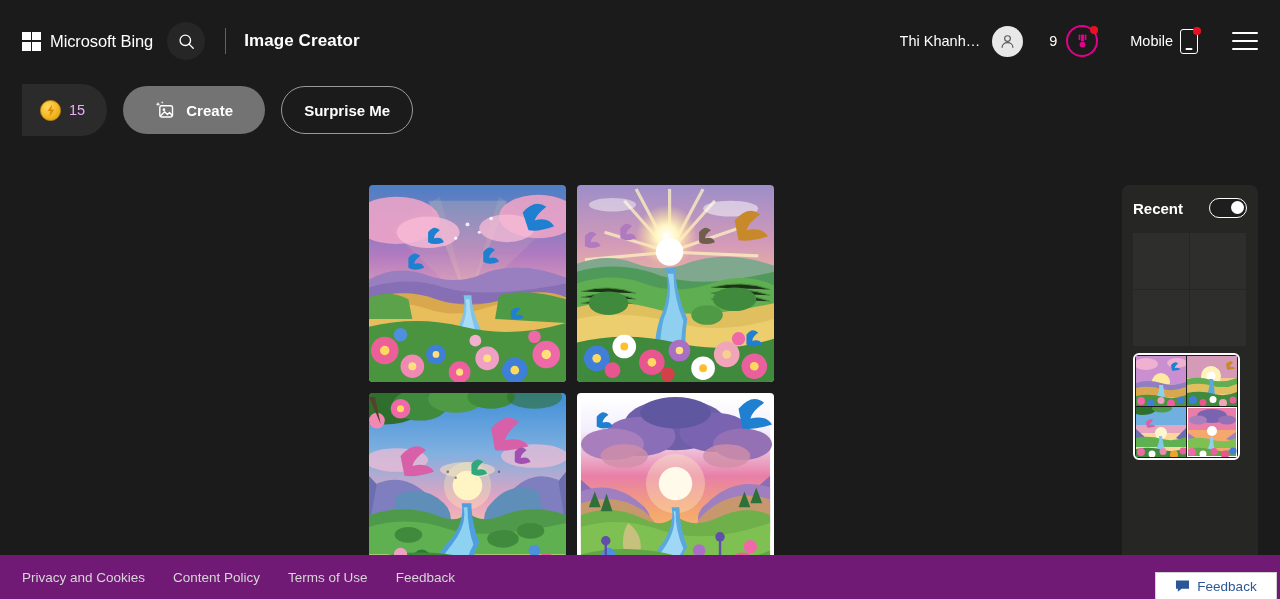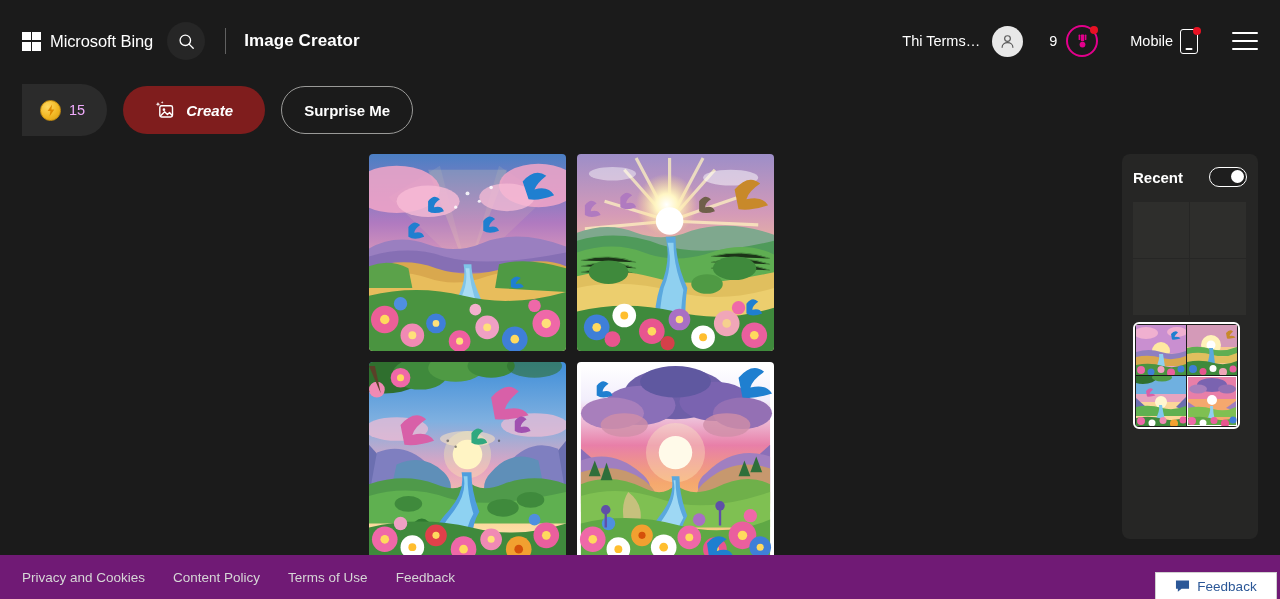--- a/index.html
+++ b/index.html
@@ -209,32 +209,31 @@
     align-items: center;
     justify-content: center;
     flex: none;
   }
   .boost-count { font-size: 14.5px; color: #f0abfc; }
   .btn-create {
     height: 48px;
     min-width: 142px;
     margin-left: 16px;
     border-radius: 24px;
-    background: #7f1d1d;
+    background: #737373;
     color: #ffffff;
     font-size: 15px;
     font-weight: 700;
     border: none;
     display: flex;
     align-items: center;
     justify-content: center;
     gap: 10px;
     cursor: pointer;
     font-family: "Liberation Sans", sans-serif;
-    font-style: italic;
   }
   .btn-surprise {
     height: 48px;
     min-width: 132px;
     margin-left: 16px;
     border-radius: 24px;
     background: transparent;
     border: 1px solid #9a9a98;
     color: #ffffff;
     font-size: 15px;
@@ -242,20 +241,21 @@
     cursor: pointer;
     padding: 0 20px;
     font-family: "Liberation Sans", sans-serif;
   }
 
   
   .main {
     display: flex;
     padding: 18px 22px 0 38px;
     height: 400px;
+    margin-top: 31px;
   }
   .results {
     flex: 1;
     display: flex;
     justify-content: center;
   }
   .grid {
     display: grid;
     grid-template-columns: 197px 197px;
     grid-template-rows: 197px 197px;
@@ -395,21 +395,21 @@
       <line x1="15.3" y1="15.3" x2="20.5" y2="20.5" stroke="#ffffff" stroke-width="1.7" stroke-linecap="round"></line>
     </svg>
   </div>
 
   <div class="divider-v"></div>
 
   <div class="app-title">Image Creator</div>
 
   <div class="header-right">
 
-    <div class="user-name">Thi Terms…</div>
+    <div class="user-name">Thi Khanh…</div>
 
     <div class="avatar">
       <svg width="19" height="19" viewBox="0 0 24 24">
         <circle cx="12" cy="8.3" r="3.6" fill="none" stroke="#5a5a5a" stroke-width="1.5"></circle>
         <path d="M5.2 19.4c0-3.8 3.1-6 6.8-6s6.8 2.2 6.8 6" fill="none" stroke="#5a5a5a" stroke-width="1.5" stroke-linecap="round"></path>
       </svg>
     </div>
 
     <div class="points">9</div>
 

